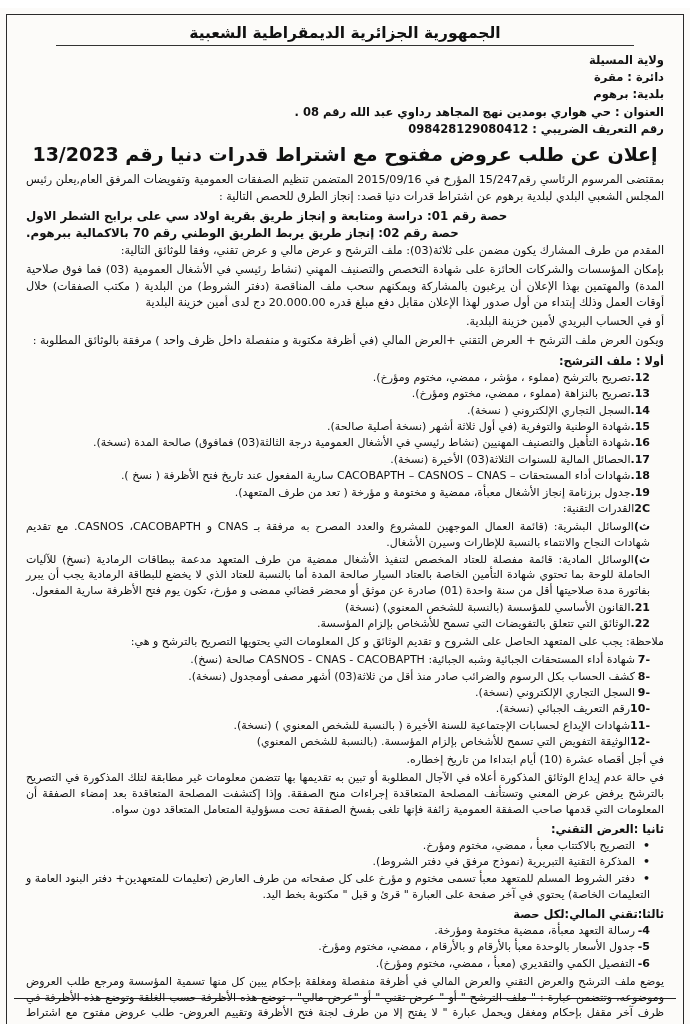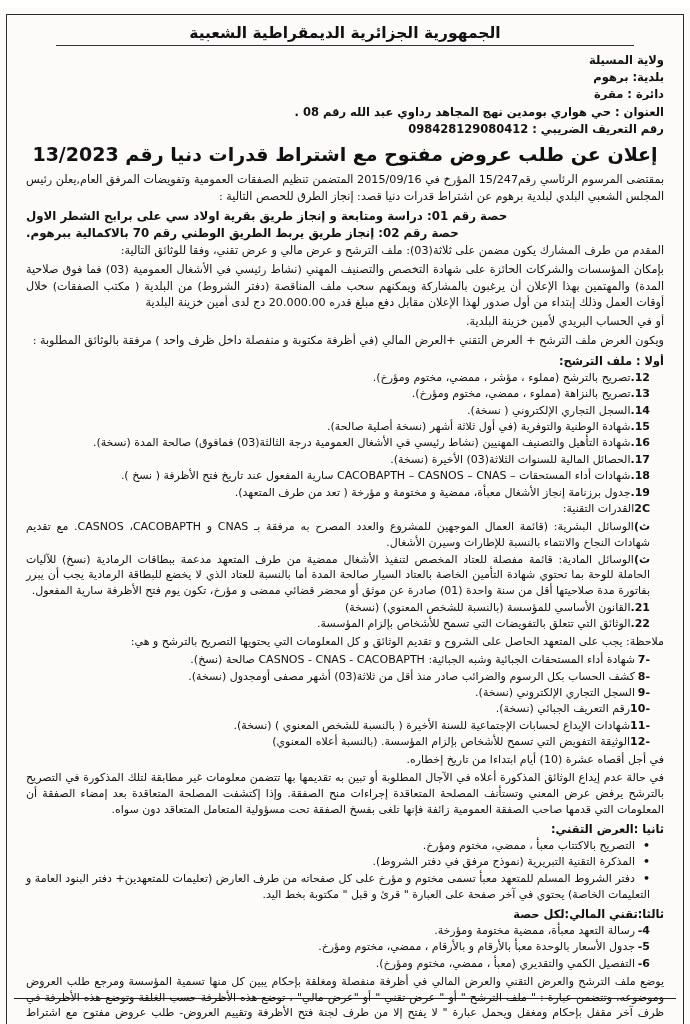--- a/index.html
+++ b/index.html
@@ -135,22 +135,22 @@
 
 <div class="page">
   <div class="frame"></div>
   <div class="inner">
 
     <div class="hdr-title">الجمهورية الجزائرية الديمقراطية الشعبية</div>
     <hr class="rule">
 
     <div class="topblock">
       <div>ولاية المسيلة</div>
+      <div>دائرة : مقرة</div>
       <div>بلدية: برهوم</div>
-      <div>دائرة : مقرة</div>
       <div>العنوان : حي هواري بومدين نهج المجاهد رداوي عبد الله رقم 08 .</div>
       <div>رقم التعريف الضريبي : 098428129080412</div>
     </div>
 
     <div class="announce">إعلان عن طلب عروض مفتوح مع اشتراط قدرات دنيا رقم 13/2023</div>
 
     <div class="para">بمقتضى المرسوم الرئاسي رقم15/247 المؤرخ في 2015/09/16 المتضمن تنظيم الصفقات العمومية وتفويضات المرفق العام,يعلن رئيس المجلس الشعبي البلدي لبلدية برهوم عن اشتراط قدرات دنيا قصد: إنجاز الطرق للحصص التالية :</div>
 
     <div class="lot">حصة رقم 01: دراسة ومتابعة و إنجاز طريق بقرية اولاد سي على برابح الشطر الاول</div>
     <div class="lot">حصة رقم 02: إنجاز طريق يربط الطريق الوطني رقم 70 بالاكمالية ببرهوم.</div>
@@ -180,21 +180,21 @@
       <li><span class="num">22.</span><span>الوثائق التي تتعلق بالتفويضات التي تسمح للأشخاص بإلزام المؤسسة.</span></li>
     </ul>
 
     <div class="note">ملاحظة: يجب على المتعهد الحاصل على الشروح و تقديم الوثائق و كل المعلومات التي يحتويها التصريح بالترشح و هي:</div>
     <ul class="items">
       <li><span class="num">-7</span><span>شهادة أداء المستحقات الجبائية وشبه الجبائية: CASNOS - CNAS - CACOBAPTH صالحة (نسخ).</span></li>
       <li><span class="num">-8</span><span>كشف الحساب بكل الرسوم والضرائب صادر منذ أقل من ثلاثة(03) أشهر مصفى أومجدول (نسخة).</span></li>
       <li><span class="num">-9</span><span>السجل التجاري الإلكتروني (نسخة).</span></li>
       <li><span class="num">-10</span><span>رقم التعريف الجبائي (نسخة).</span></li>
       <li><span class="num">-11</span><span>شهادات الإيداع لحسابات الإجتماعية للسنة الأخيرة ( بالنسبة للشخص المعنوي ) (نسخة).</span></li>
-      <li><span class="num">-12</span><span>الوثيقة التفويض التي تسمح للأشخاص بإلزام المؤسسة. (بالنسبة أعلاه المعنوي)</span></li>
+      <li><span class="num">-12</span><span>الوثيقة التفويض التي تسمح للأشخاص بإلزام المؤسسة. (بالنسبة للشخص المعنوي)</span></li>
     </ul>
 
     <div class="note">في أجل أقصاه عشرة (10) أيام ابتداءا من تاريخ إخطاره.</div>
     <div class="note">في حالة عدم إيداع الوثائق المذكورة أعلاه في الآجال المطلوبة أو تبين به تقديمها بها تتضمن معلومات غير مطابقة لتلك المذكورة في التصريح بالترشح يرفض عرض المعني وتستأنف المصلحة المتعاقدة إجراءات منح الصفقة. وإذا إكتشفت المصلحة المتعاقدة بعد إمضاء الصفقة أن المعلومات التي قدمها صاحب الصفقة العمومية زائفة فإنها تلغى بفسخ الصفقة تحت مسؤولية المتعامل المتعاقد دون سواه.</div>
 
     <div class="sec">ثانيا :العرض التقني:</div>
     <ul class="items">
       <li><span class="num">•</span><span>التصريح بالاكتتاب معبأ ، ممضي، مختوم ومؤرخ.</span></li>
       <li><span class="num">•</span><span>المذكرة التقنية التبريرية (نموذج مرفق في دفتر الشروط).</span></li>
       <li><span class="num">•</span><span>دفتر الشروط المسلم للمتعهد معبأ تسمى مختوم و مؤرخ على كل صفحاته من طرف العارض (تعليمات للمتعهدين+ دفتر البنود العامة و التعليمات الخاصة) يحتوي في آخر صفحة على العبارة " قرئ و قبل " مكتوبة بخط اليد.</span></li>

